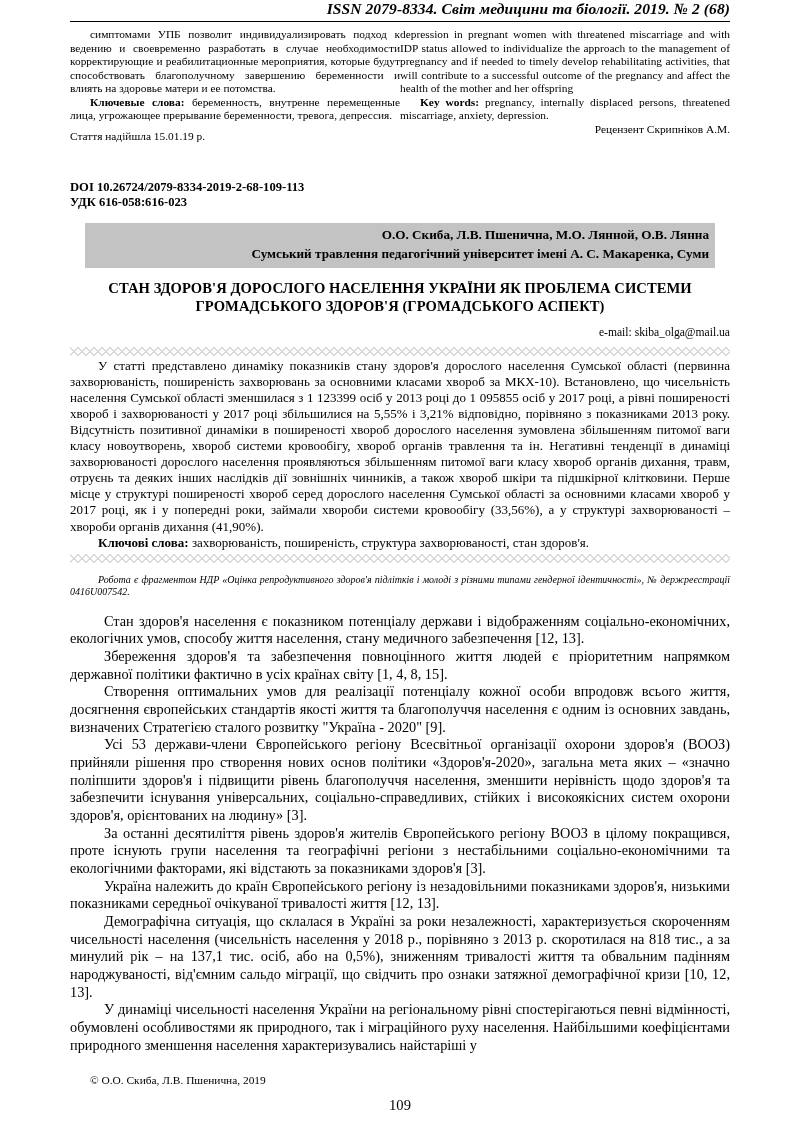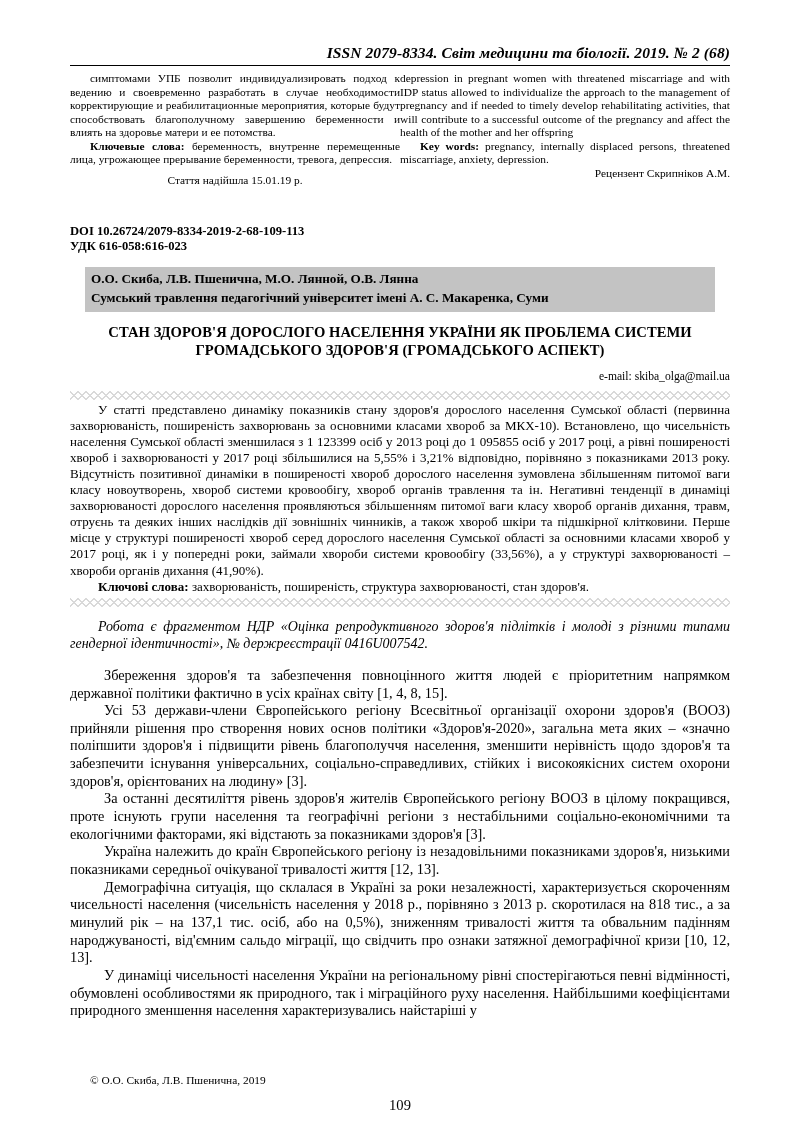--- a/index.html
+++ b/index.html
@@ -16,21 +16,20 @@
   .page {
     position: absolute;
     left: 0; top: 0;
     width: 800px;
     height: 1132px;
     padding: 0 70px;
   }
 
   
   .runhead {
-    padding-top: 44px;
     text-align: right;
     font-style: italic;
     font-weight: bold;
     font-size: 15.5px;
     letter-spacing: 0.1px;
     white-space: nowrap;
   }
   .runhead-rule {
     border-bottom: 1.6px solid #000;
     margin-top: 3px;
@@ -40,42 +39,42 @@
   
   .two-col {
     display: flex;
     font-size: 11.4px;
     line-height: 1.19;
   }
   .col { width: 50%; text-align: justify; }
   .col p { margin: 0; }
   .col .indent { text-indent: 20px; }
   .col .kw { font-weight: bold; }
-  .col .right { text-align: center; text-indent: 0; margin-top: 7px; }
+  .col .right { text-align: left; text-indent: 0; margin-top: 7px; }
   .col .right-tight { text-align: right; text-indent: 0; margin-top: 0px; }
 
   
   .doi-block {
     margin-top: 36px;
     font-size: 12.6px;
     font-weight: bold;
     line-height: 1.26;
   }
 
   
   .author-band {
     margin-top: 12px;
     margin-left: 15px;
     margin-right: 15px;
     background: #c3c3c3;
-    text-align: left;
+    text-align: right;
     font-weight: bold;
     font-size: 13.2px;
     line-height: 1.42;
-    padding: 3px 22px 4px 6px;
+    padding: 3px 6px 4px 6px;
   }
 
   
   .art-title {
     margin-top: 11px;
     text-align: center;
     font-weight: bold;
     font-size: 14.6px;
     line-height: 1.28;
     letter-spacing: 0.05px;
@@ -101,21 +100,21 @@
     font-size: 13px;
     line-height: 1.235;
     text-align: justify;
   }
   .abstract p { margin: 0; text-indent: 28px; }
   .abstract .kw { font-weight: bold; }
 
   .note {
     margin-top: 11px;
     font-style: italic;
-    font-size: 14px;
+    font-size: 10px;
     line-height: 1.26;
     text-align: justify;
     text-indent: 28px;
   }
 
   
   .body-text {
     margin-top: 14px;
     font-size: 14.3px;
     line-height: 1.235;
@@ -182,21 +181,23 @@
   <div class="wavy"></div>
   <div class="abstract">
     <p>У статті представлено динаміку показників стану здоров'я дорослого населення Сумської області (первинна захворюваність, поширеність захворювань за основними класами хвороб за МКХ-10). Встановлено, що чисельність населення Сумської області зменшилася з 1 123399 осіб у 2013 році до 1 095855 осіб у 2017 році, а рівні поширеності хвороб і захворюваності у 2017 році збільшилися на 5,55% і 3,21% відповідно, порівняно з показниками 2013 року. Відсутність позитивної динаміки в поширеності хвороб дорослого населення зумовлена збільшенням питомої ваги класу новоутворень, хвороб системи кровообігу, хвороб органів травлення та ін. Негативні тенденції в динаміці захворюваності дорослого населення проявляються збільшенням питомої ваги класу хвороб органів дихання, травм, отруєнь та деяких інших наслідків дії зовнішніх чинників, а також хвороб шкіри та підшкірної клітковини. Перше місце у структурі поширеності хвороб серед дорослого населення Сумської області за основними класами хвороб у 2017 році, як і у попередні роки, займали хвороби системи кровообігу (33,56%), а у структурі захворюваності – хвороби органів дихання (41,90%).</p>
     <p><span class="kw">Ключові слова:</span><span> захворюваність, поширеність, структура захворюваності, стан здоров'я.</span></p>
   </div>
   <div class="wavy bottom"></div>
 
   <div class="note">Робота є фрагментом НДР «Оцінка репродуктивного здоров'я підлітків і молоді з різними типами гендерної ідентичності», № держреєстрації 0416U007542.</div>
 
   <div class="body-text">
+    <p>Стан здоров'я населення є показником потенціалу держави і відображенням соціально-економічних, екологічних умов, способу життя населення, стану медичного забезпечення [12, 13].</p>
     <p>Збереження здоров'я та забезпечення повноцінного життя людей є пріоритетним напрямком державної політики фактично в усіх країнах світу [1, 4, 8, 15].</p>
+    <p>Створення оптимальних умов для реалізації потенціалу кожної особи впродовж всього життя, досягнення європейських стандартів якості життя та благополуччя населення є одним із основних завдань, визначених Стратегією сталого розвитку "Україна - 2020" [9].</p>
     <p>Усі 53 держави-члени Європейського регіону Всесвітньої організації охорони здоров'я (ВООЗ) прийняли рішення про створення нових основ політики «Здоров'я-2020», загальна мета яких – «значно поліпшити здоров'я і підвищити рівень благополуччя населення, зменшити нерівність щодо здоров'я та забезпечити існування універсальних, соціально-справедливих, стійких і високоякісних систем охорони здоров'я, орієнтованих на людину» [3].</p>
     <p>За останні десятиліття рівень здоров'я жителів Європейського регіону ВООЗ в цілому покращився, проте існують групи населення та географічні регіони з нестабільними соціально-економічними та екологічними факторами, які відстають за показниками здоров'я [3].</p>
     <p>Україна належить до країн Європейського регіону із незадовільними показниками здоров'я, низькими показниками середньої очікуваної тривалості життя [12, 13].</p>
     <p>Демографічна ситуація, що склалася в Україні за роки незалежності, характеризується скороченням чисельності населення (чисельність населення у 2018 р., порівняно з 2013 р. скоротилася на 818 тис., а за минулий рік – на 137,1 тис. осіб, або на 0,5%), зниженням тривалості життя та обвальним падінням народжуваності, від'ємним сальдо міграції, що свідчить про ознаки затяжної демографічної кризи [10, 12, 13].</p>
     <p>У динаміці чисельності населення України на регіональному рівні спостерігаються певні відмінності, обумовлені особливостями як природного, так і міграційного руху населення. Найбільшими коефіцієнтами природного зменшення населення характеризувались найстаріші у</p>
   </div>
 
   <div class="footer-rule-area">
     <div class="copyright">©  О.О. Скиба, Л.В. Пшенична, 2019</div>
   </div>

